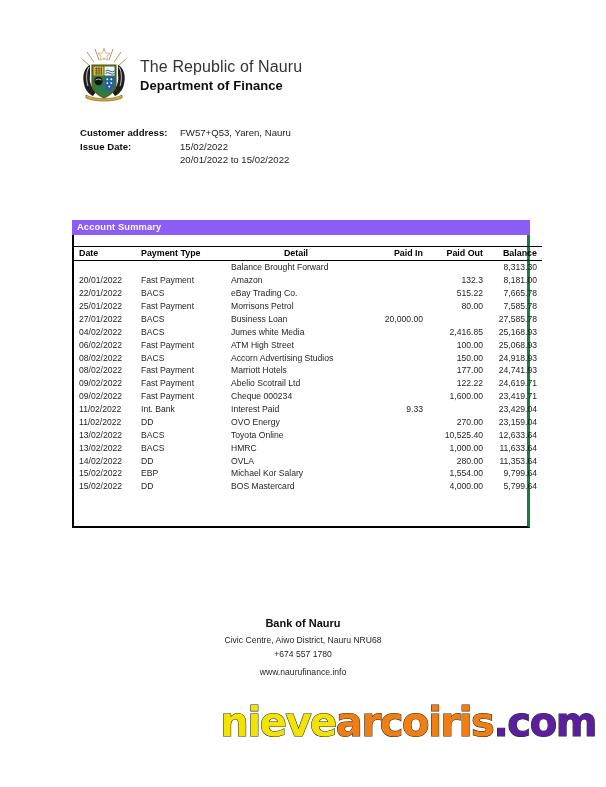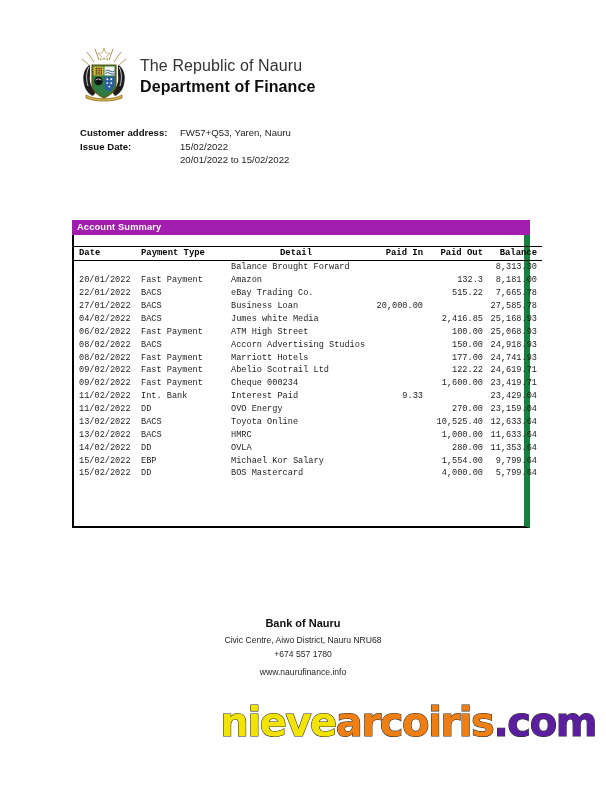--- a/index.html
+++ b/index.html
@@ -34,21 +34,21 @@
   .org-lines {
     line-height: 1.25;
     padding-top: 4px;
   }
   .org-sub {
     font-size: 16px;
     color: #333333;
     letter-spacing: 0.1px;
   }
   .org-main {
-    font-size: 16px;
+    font-size: 13px;
     font-weight: bold;
     color: #0d0d0d;
     letter-spacing: 0.1px;
     margin-top: 1px;
   }
 
   
   .customer-block {
     position: absolute;
     left: 80px;
@@ -88,26 +88,25 @@
     color: #ffffff;
     font-size: 9.3px;
     font-weight: bold;
     padding: 2px 0 2px 5px;
     height: 11px;
     line-height: 11px;
     letter-spacing: 0.15px;
   }
   .table-frame {
     border-left: 2px solid #000000;
-    border-right: 6px solid #15803d;
+    border-right: 3px solid #15803d;
     border-bottom: 2px solid #000000;
     height: 293px;
     box-sizing: border-box;
     position: relative;
-    font-family: Liberation Mono, monospace;
   }
   .spacer-row {
     height: 11px;
   }
   table.txn {
     width: 100%;
     border-collapse: collapse;
     table-layout: fixed;
     font-size: 8.6px;
   }
@@ -239,21 +238,21 @@
     <span class="cust-value">FW57+Q53, Yaren, Nauru</span>
   </div>
   <div class="cust-row">
     <span class="cust-label">Issue Date:</span>
     <span class="cust-value">15/02/2022</span>
   </div>
   <div class="cust-extra">20/01/2022 to 15/02/2022</div>
 </div>
 
 <div class="statement">
-  <div class="summary-bar" style="background: #a21caf;">Account Summary</div>
+  <div class="summary-bar" style="background: #8b5cf6;">Account Summary</div>
   <div class="table-frame">
     <div class="spacer-row"></div>
     <table class="txn">
       <thead>
         <tr>
           <th class="c-date">Date</th>
           <th class="c-type">Payment Type</th>
           <th class="c-detail">Detail</th>
           <th class="c-in">Paid In</th>
           <th class="c-out">Paid Out</th>
@@ -279,20 +278,28 @@
           </tr>
           <tr>
             <td class="c-date">22/01/2022</td>
             <td class="c-type">BACS</td>
             <td class="c-detail">eBay Trading Co.</td>
             <td class="c-in"></td>
             <td class="c-out">515.22</td>
             <td class="c-bal">7,665.78</td>
           </tr>
           <tr>
+            <td class="c-date">25/01/2022</td>
+            <td class="c-type">Fast Payment</td>
+            <td class="c-detail">Morrisons Petrol</td>
+            <td class="c-in"></td>
+            <td class="c-out">80.00</td>
+            <td class="c-bal">7,585.78</td>
+          </tr>
+          <tr>
             <td class="c-date">27/01/2022</td>
             <td class="c-type">BACS</td>
             <td class="c-detail">Business Loan</td>
             <td class="c-in">20,000.00</td>
             <td class="c-out"></td>
             <td class="c-bal">27,585.78</td>
           </tr>
           <tr>
             <td class="c-date">04/02/2022</td>
             <td class="c-type">BACS</td>

